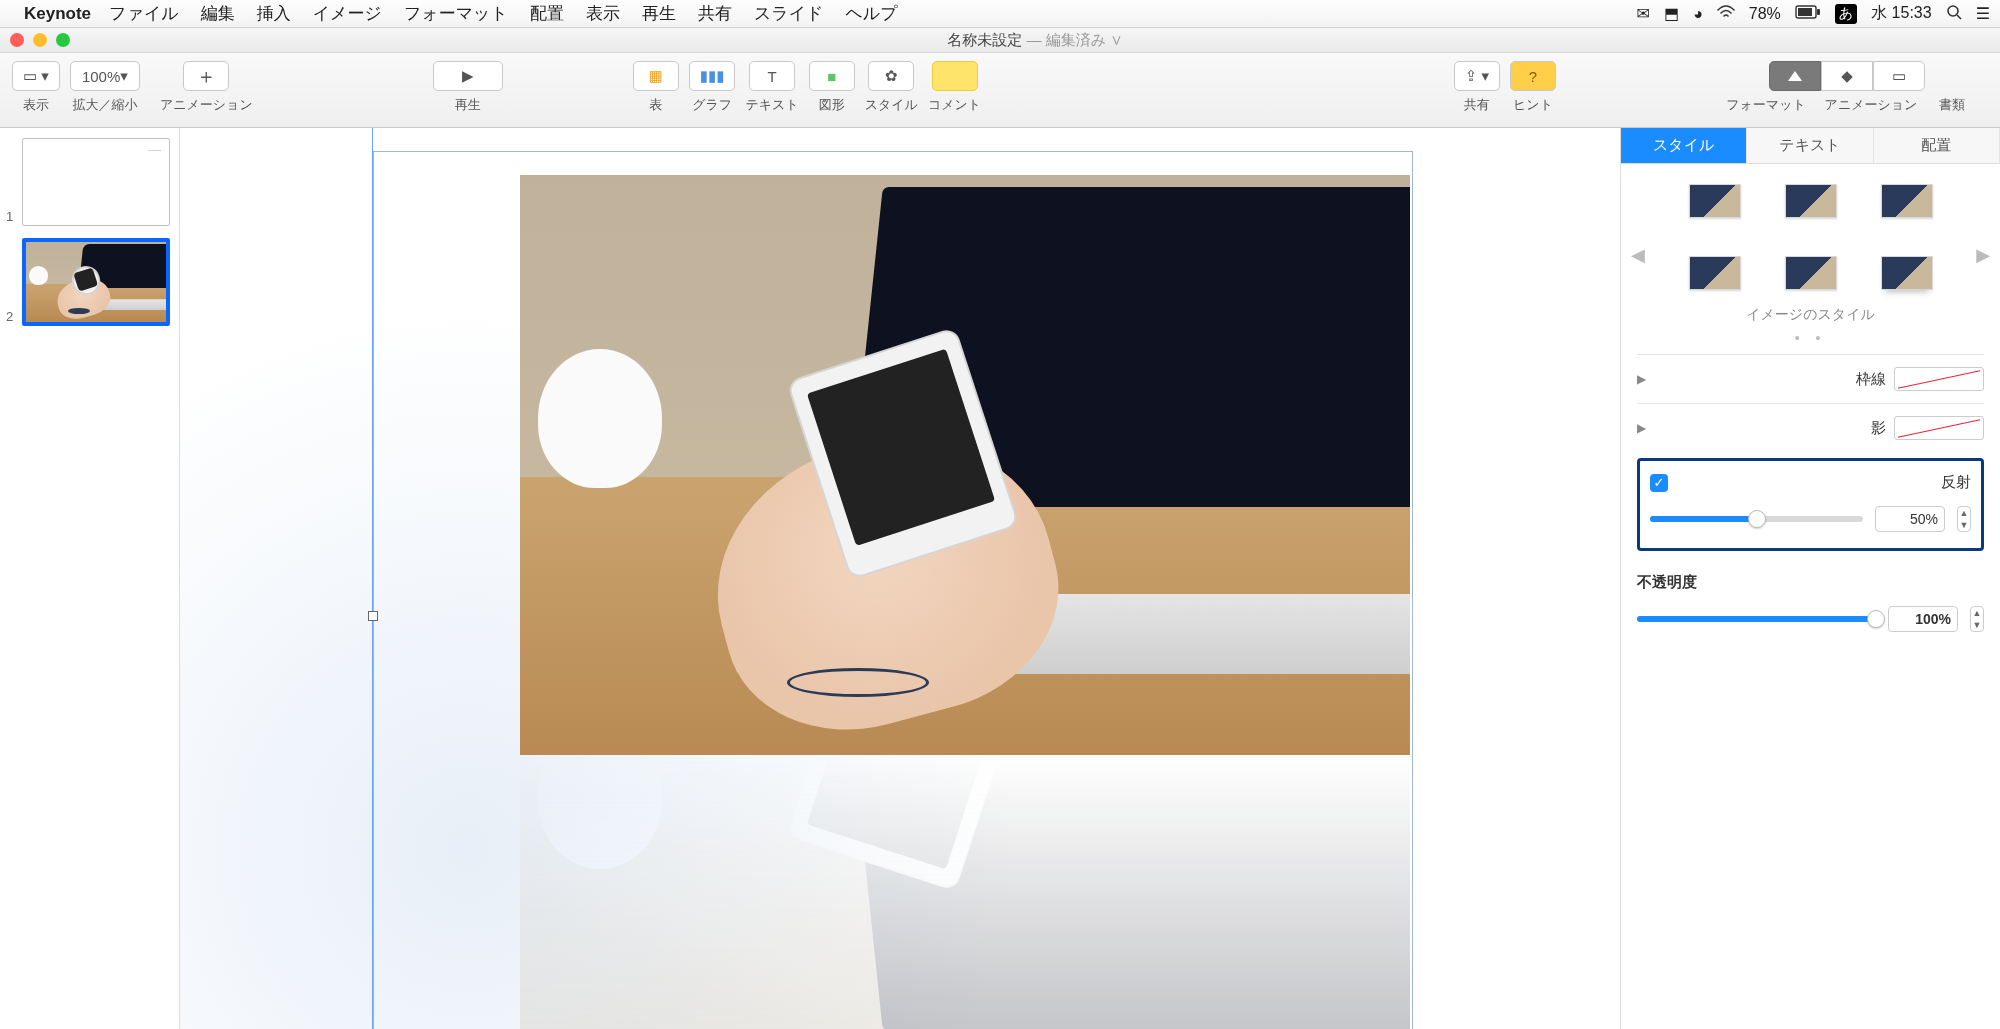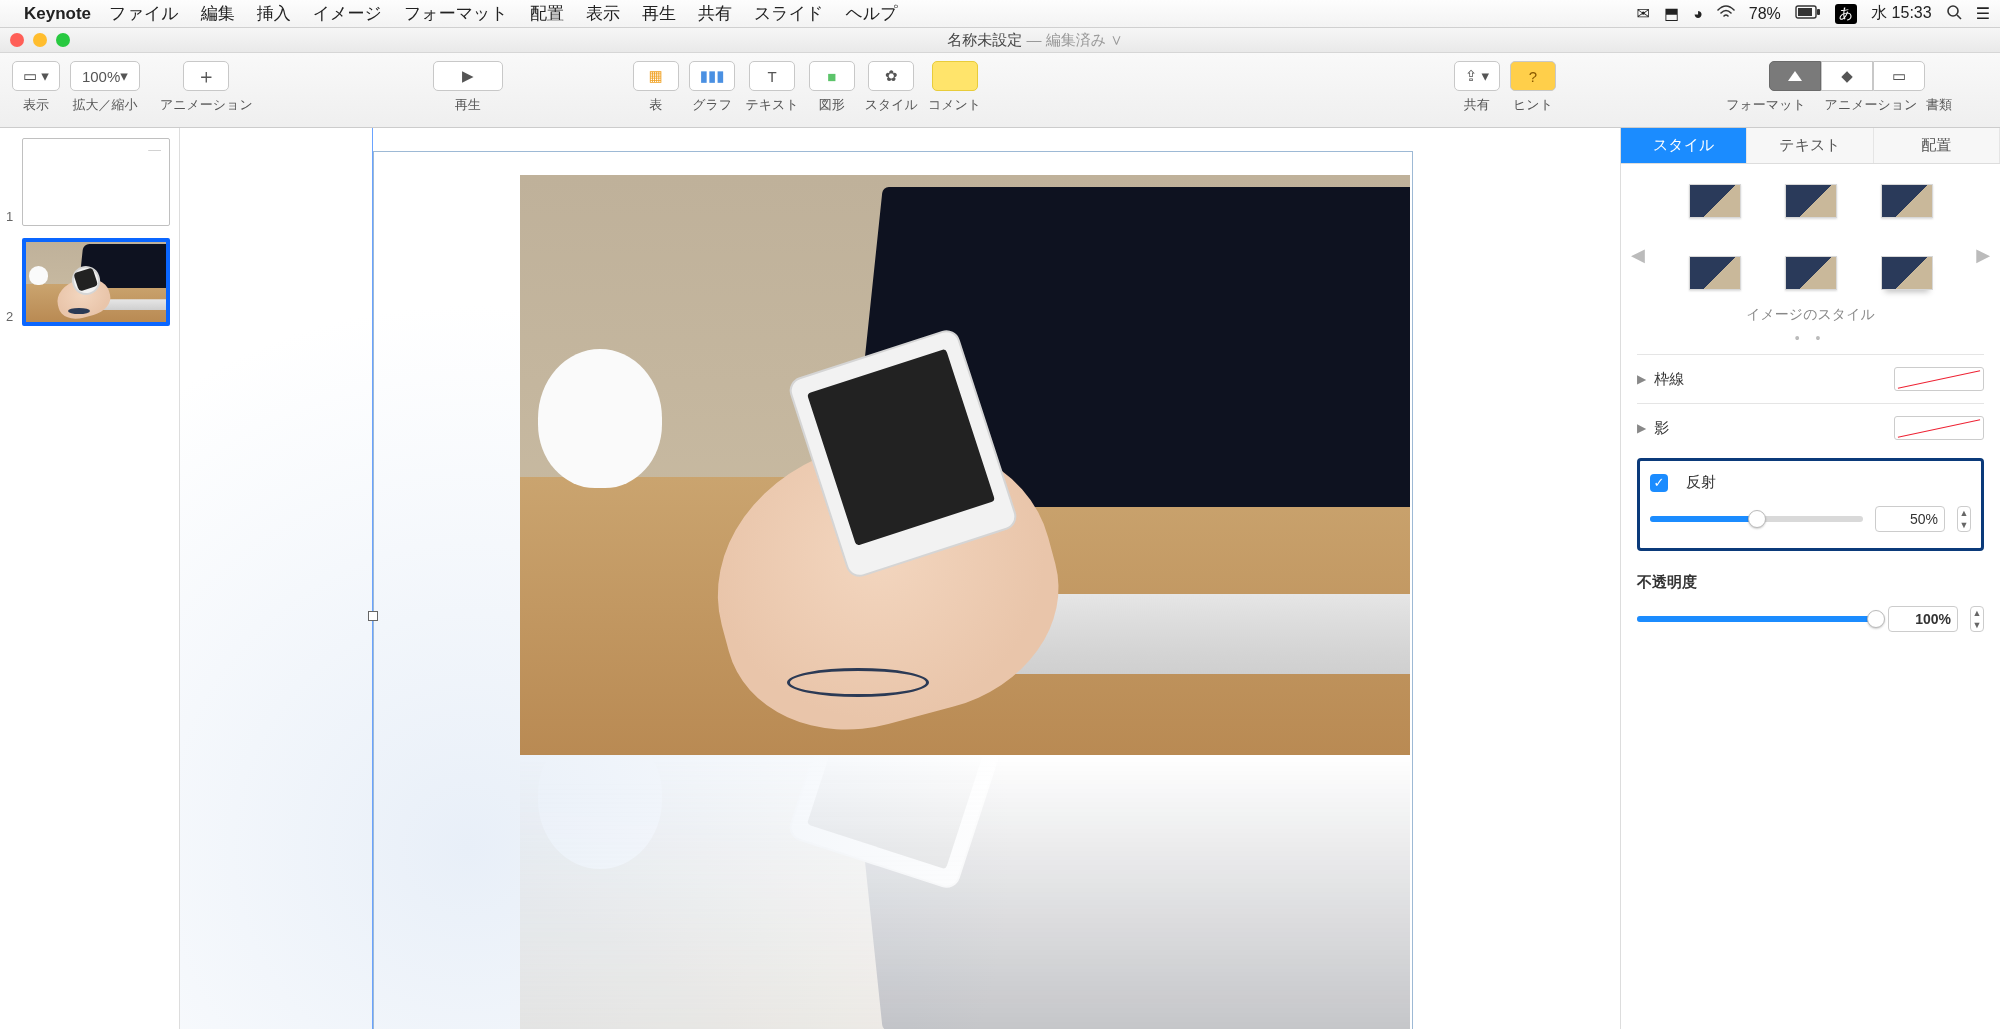--- a/index.html
+++ b/index.html
@@ -67,21 +67,21 @@
 .style-grid .chev{ position:absolute; top:66px; color:#bbb; font-size:18px; }
 .style-grid .chev.l{left:-6px;} .style-grid .chev.r{right:-6px;}
 .sw{ width:52px; height:34px; border:1px solid #d8d8d8; background:linear-gradient(135deg,#2a3a5a 0%,#2a3a5a 55%, #c9b89a 55%, #c9b89a 100%); box-shadow:0 1px 2px rgba(0,0,0,.15);}
 .sw.refl{ box-shadow:0 6px 6px -4px rgba(0,0,0,.25);}
 .style-caption{ text-align:center; color:#888; font-size:14px; margin:12px 0 6px 0; }
 .dots{ text-align:center; color:#bbb; letter-spacing:6px; margin-bottom:8px; }
 
 .sect{ border-top:1px solid #e5e5e5; padding:12px 0; }
 .sect-row{ display:flex; align-items:center; gap:8px; }
 .sect-row .tri{ color:#888; font-size:12px; }
-.sect-row .lab{ font-size:15px; color:#333; flex:1; }
+.sect-row .lab{ font-size:15px; color:#333; flex:1;text-align:right; }
 .none-sw{ width:90px; height:24px; border:1px solid #ccc; border-radius:3px; position:relative; background:#fff; }
 .none-sw::after{ content:""; position:absolute; left:2px; right:2px; top:50%; height:1px; background:#e23; transform:rotate(-12deg);}
 
 .hl-box{ border:3px solid #0b3a7a; border-radius:4px; padding:12px 10px 16px 10px; margin-top:6px; margin-bottom:10px; }
 .chk{ width:18px; height:18px; border-radius:4px; background:#1b8cff; display:inline-flex; align-items:center; justify-content:center; color:#fff; font-size:13px; margin-right:10px;}
 .slider-row{ display:flex; align-items:center; gap:12px; margin-top:14px; }
 .slider{ flex:1; position:relative; height:6px; background:#d9d9d9; border-radius:3px; }
 .slider .fill{ position:absolute; left:0; top:0; bottom:0; background:#1b8cff; border-radius:3px; }
 .slider .knob{ position:absolute; top:50%; width:18px; height:18px; background:#fff; border:1px solid #bbb; border-radius:50%; transform:translate(-50%,-50%); box-shadow:0 1px 2px rgba(0,0,0,.2);}
 .valbox{ width:70px; height:26px; border:1px solid #ccc; border-radius:4px; display:flex; align-items:center; justify-content:flex-end; padding-right:6px; font-size:14px; position:relative;}
@@ -255,21 +255,21 @@
             <svg width="20" height="16" viewBox="0 0 20 16">
               <path d="M3 13 L10 3 L17 13" fill="#fff"></path>
             </svg>
           </div>
         <div class="tb-btn">◆</div>
         <div class="tb-btn">▭</div>
       </div>
       <div class="tb-row" style="gap:0;">
         <div class="tb-label" style="width:100px;text-align:center;">フォーマット</div>
         <div class="tb-label" style="width:110px;text-align:center;">アニメーション</div>
-        <div class="tb-label" style="width:52px;text-align:left;">書類</div>
+        <div class="tb-label" style="width:52px;text-align:center;">書類</div>
       </div>
     </div>
   </div>
 
   <div class="body">
 
     <div class="slidenav">
       <div class="thumb">
         <span class="num">1</span>
         <div class="box">

